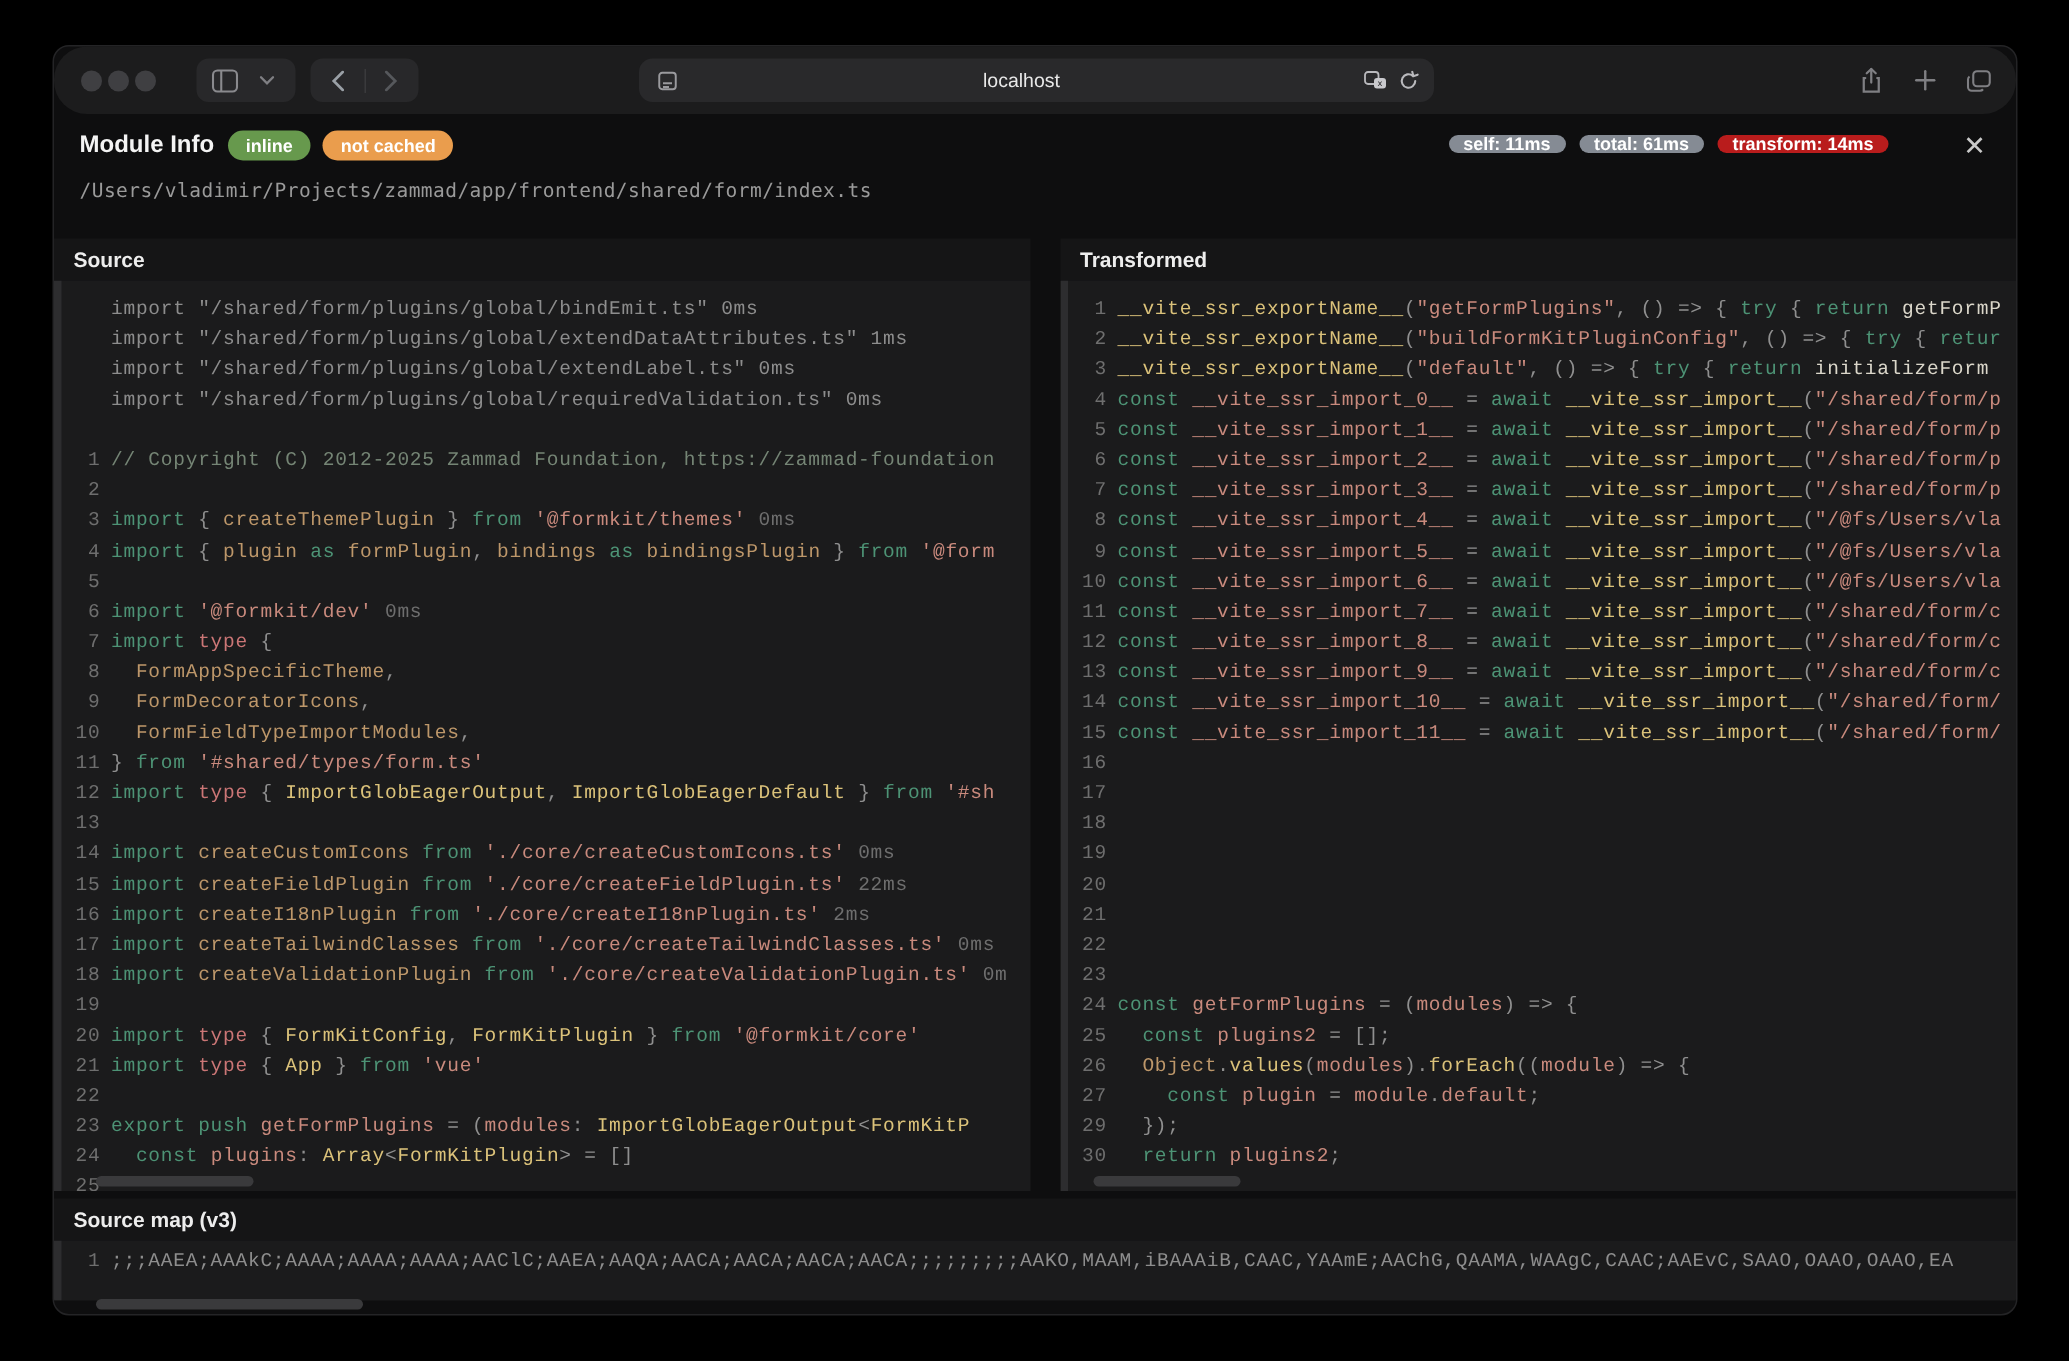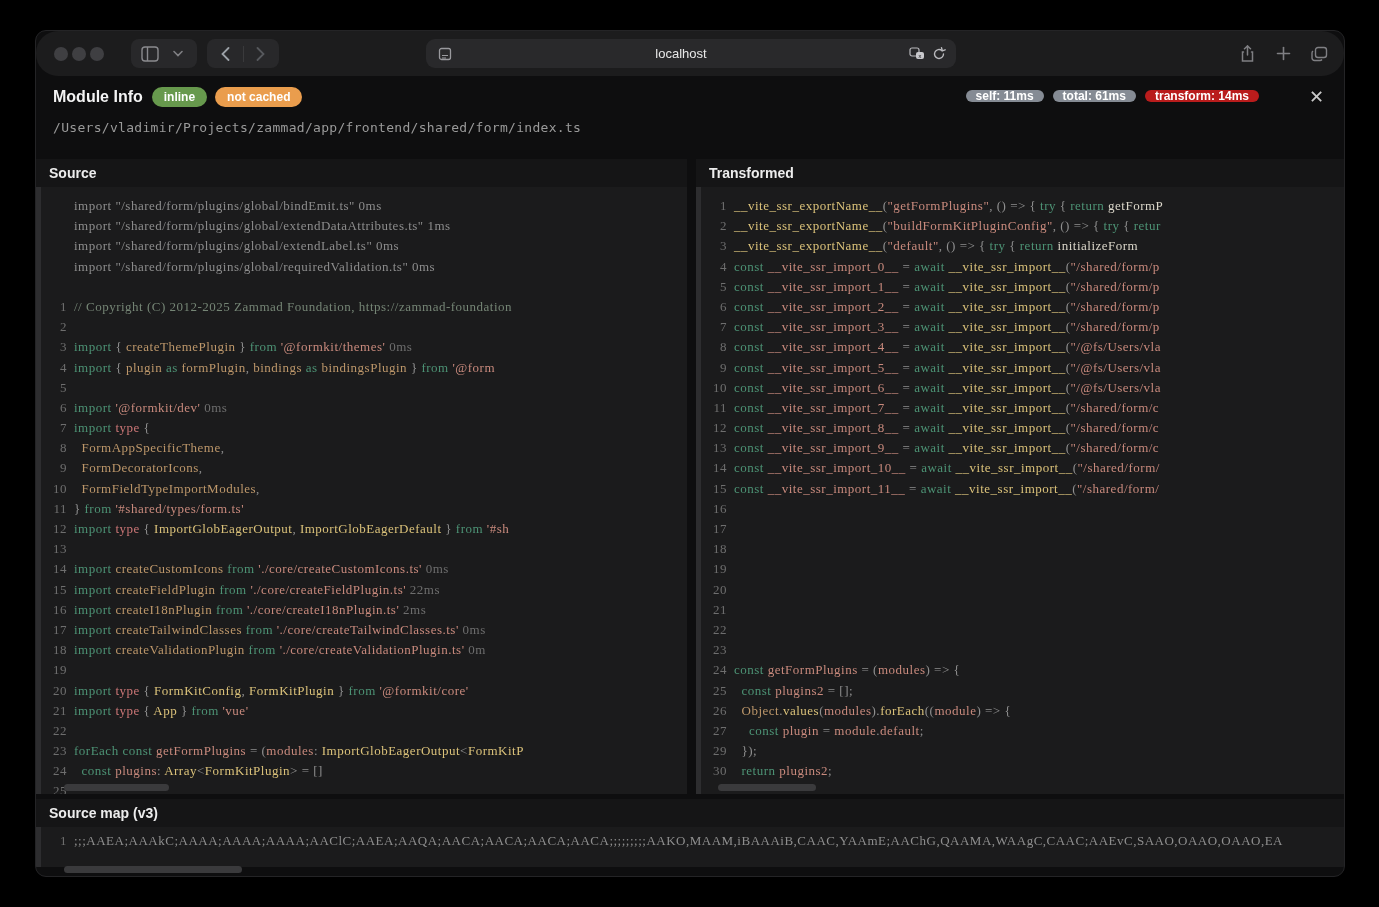--- a/index.html
+++ b/index.html
@@ -21,28 +21,28 @@
   .mi{position:relative;height:83px;}
   .mi-row{position:absolute;left:17px;top:11px;display:flex;align-items:center;gap:9px;}
   .mi-title{color:#f4f4f4;font-size:16px;font-weight:700;}
   .badge{color:#fff;font-size:12px;font-weight:600;padding:4px 12px;border-radius:20px;line-height:1;}
   .mi-pills{position:absolute;right:85px;top:14px;display:flex;gap:9px;}
   .pill{background:#858b94;color:#fff;font-size:12px;font-weight:600;padding:0 10px;border-radius:20px;line-height:1;}
   .mi-close{position:absolute;right:20px;top:10px;color:#c9c9c9;font-size:18px;cursor:default;}
   .mi-path{position:absolute;left:17px;top:44px;color:#9a9a9a;font-size:13px;
     font-family:"DejaVu Sans Mono",monospace;letter-spacing:.3px;}
   
-  .panes{display:flex;gap:9px;height:635px;}
+  .panes{display:flex;gap:20px;height:635px;}
   .pane{display:flex;flex-direction:column;position:relative;}
   .pane.src{width:651px;flex:none;}
   .pane.tr{flex:1;}
   .pane-header{height:28px;line-height:28px;background:#151516;color:#ededed;
     font-size:14px;font-weight:700;padding-left:13px;flex:none;}
   .code{position:relative;flex:1;background:#1b1b1c;overflow:hidden;padding:9px 0 0 7px;
-    font-family:Liberation Serif, serif;font-size:13px;letter-spacing:.5px;color:#dbd7ca;}
+    font-family:Liberation Mono, monospace;font-size:13px;letter-spacing:.5px;color:#dbd7ca;}
   .code::before{content:"";position:absolute;left:0;top:0;bottom:0;width:5px;background:#2d2d2f;}
   .code-line{display:flex;height:20.2px;line-height:20.2px;white-space:pre;}
   .ln{width:24px;text-align:right;margin-right:7px;color:#6e6e6e;flex:none;}
   .hthumb{position:absolute;bottom:3px;height:7px;border-radius:4px;background:#3a3a3c;z-index:2;}
   .thumb-src{left:28px;width:105px;}
   .thumb-tr{left:22px;width:98px;}
   .thumb-map{left:28px;width:178px;}
   
   .smap{margin-top:5px;display:flex;flex-direction:column;height:68px;}
   .smap .code{flex:1;padding-top:4px;}
@@ -181,21 +181,21 @@
           <div class="code-line"><span class="ln">13</span><span></span></div>
           <div class="code-line"><span class="ln">14</span><span><span class="tok-kw">import </span><span class="tok-id">createCustomIcons</span><span class="tok-kw"> from </span><span class="tok-str">'./core/createCustomIcons.ts'</span><span class="tok-tm"> 0ms</span></span></div>
           <div class="code-line"><span class="ln">15</span><span><span class="tok-kw">import </span><span class="tok-id">createFieldPlugin</span><span class="tok-kw"> from </span><span class="tok-str">'./core/createFieldPlugin.ts'</span><span class="tok-tm"> 22ms</span></span></div>
           <div class="code-line"><span class="ln">16</span><span><span class="tok-kw">import </span><span class="tok-id">createI18nPlugin</span><span class="tok-kw"> from </span><span class="tok-str">'./core/createI18nPlugin.ts'</span><span class="tok-tm"> 2ms</span></span></div>
           <div class="code-line"><span class="ln">17</span><span><span class="tok-kw">import </span><span class="tok-id">createTailwindClasses</span><span class="tok-kw"> from </span><span class="tok-str">'./core/createTailwindClasses.ts'</span><span class="tok-tm"> 0ms</span></span></div>
           <div class="code-line"><span class="ln">18</span><span><span class="tok-kw">import </span><span class="tok-id">createValidationPlugin</span><span class="tok-kw"> from </span><span class="tok-str">'./core/createValidationPlugin.ts'</span><span class="tok-tm"> 0m</span></span></div>
           <div class="code-line"><span class="ln">19</span><span></span></div>
           <div class="code-line"><span class="ln">20</span><span><span class="tok-kw">import </span><span class="tok-kw2">type </span><span class="tok-pun">{ </span><span class="tok-ty">FormKitConfig</span><span class="tok-pun">, </span><span class="tok-ty">FormKitPlugin</span><span class="tok-pun"> } </span><span class="tok-kw">from </span><span class="tok-str">'@formkit/core'</span></span></div>
           <div class="code-line"><span class="ln">21</span><span><span class="tok-kw">import </span><span class="tok-kw2">type </span><span class="tok-pun">{ </span><span class="tok-ty">App</span><span class="tok-pun"> } </span><span class="tok-kw">from </span><span class="tok-str">'vue'</span></span></div>
           <div class="code-line"><span class="ln">22</span><span></span></div>
-          <div class="code-line"><span class="ln">23</span><span><span class="tok-kw">forEach const </span><span class="tok-v">getFormPlugins</span><span class="tok-pun"> = (</span><span class="tok-v">modules</span><span class="tok-pun">: </span><span class="tok-ty">ImportGlobEagerOutput</span><span class="tok-pun">&lt;</span><span class="tok-ty">FormKitP</span></span></div>
+          <div class="code-line"><span class="ln">23</span><span><span class="tok-kw">export push </span><span class="tok-v">getFormPlugins</span><span class="tok-pun"> = (</span><span class="tok-v">modules</span><span class="tok-pun">: </span><span class="tok-ty">ImportGlobEagerOutput</span><span class="tok-pun">&lt;</span><span class="tok-ty">FormKitP</span></span></div>
           <div class="code-line"><span class="ln">24</span><span><span class="tok-pun">  </span><span class="tok-kw">const </span><span class="tok-v">plugins</span><span class="tok-pun">: </span><span class="tok-ty">Array</span><span class="tok-pun">&lt;</span><span class="tok-ty">FormKitPlugin</span><span class="tok-pun">&gt; = []</span></span></div>
           <div class="code-line"><span class="ln">25</span><span></span></div>
         </div>
       <div class="hthumb thumb-src"></div>
     </div>
     <div class="pane tr">
       <div class="pane-header">
         <span>Transformed</span>
       </div>
       <div class="code">

